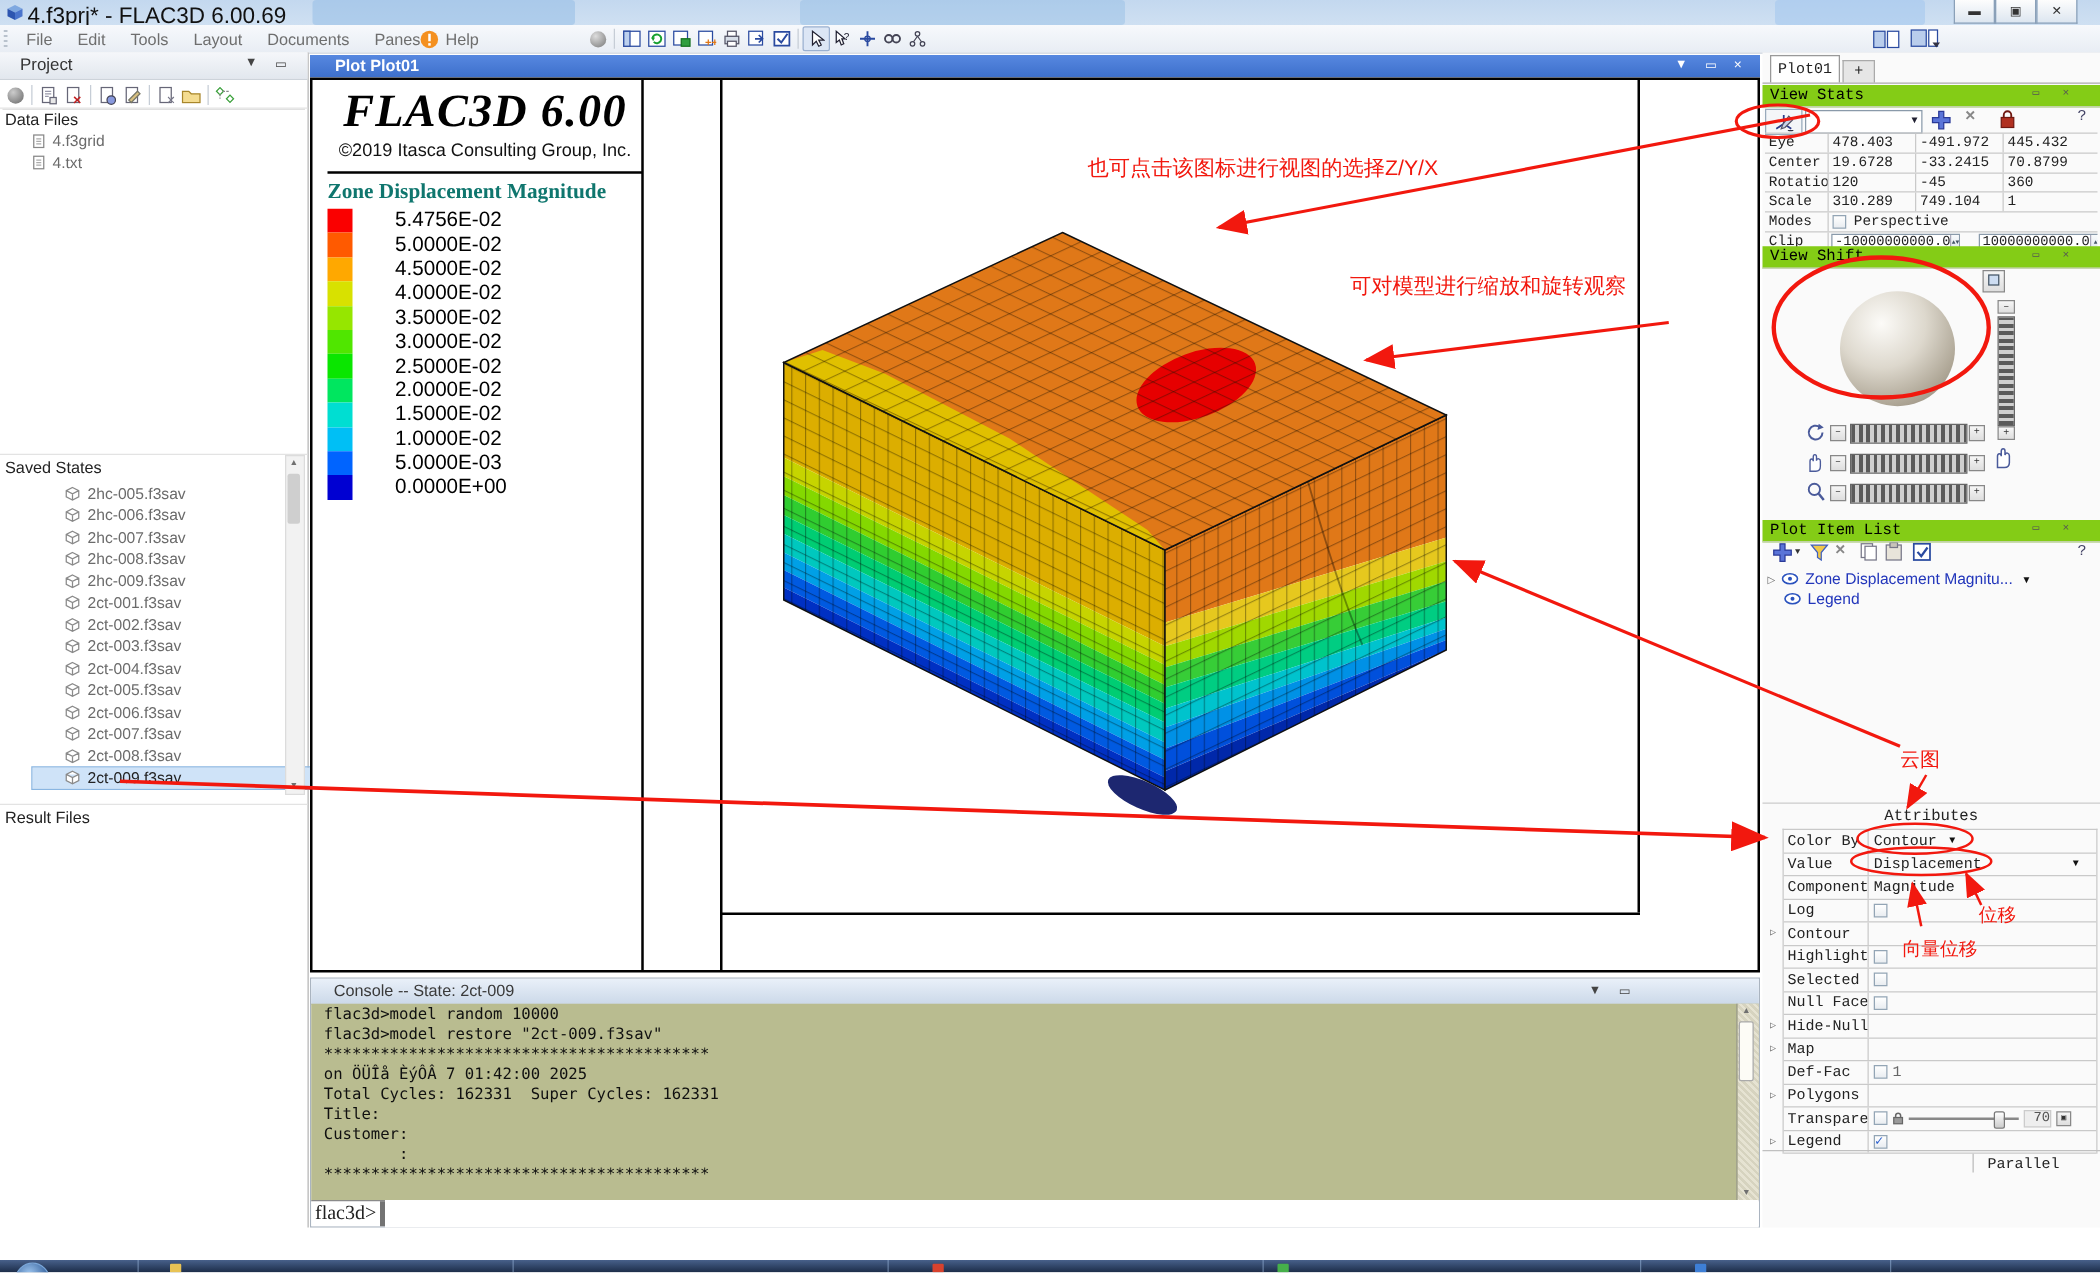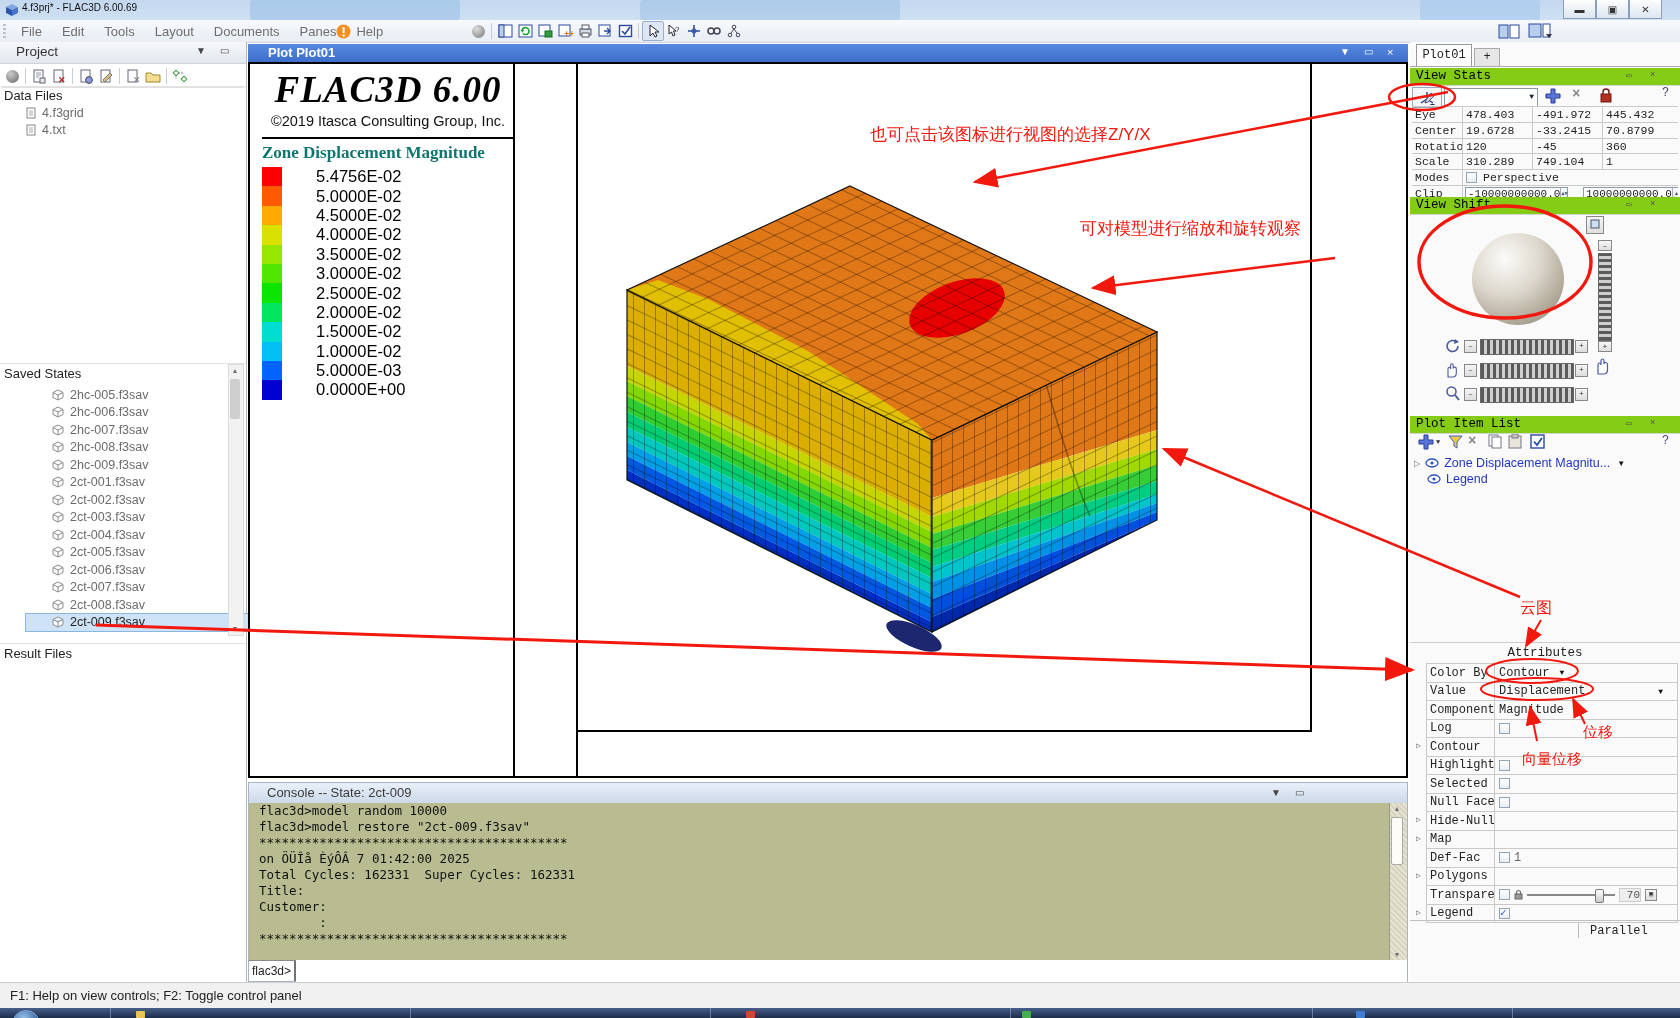--- a/index.html
+++ b/index.html
@@ -5,21 +5,21 @@
   html,body{margin:0;padding:0;}
   #app{position:relative;width:1680px;height:1018px;overflow:hidden;background:#fff;
        font-family:"Liberation Sans",sans-serif;font-size:13px;color:#222;}
   .abs{position:absolute;}
   .ni{pointer-events:none;}
 
   
   #titlebar{position:absolute;left:0;top:0;width:1680px;height:20px;
     background:linear-gradient(#c3d8ef,#cfe0f2);border-bottom:1px solid #9fb6cf;}
   #titlebar .blob{position:absolute;top:0;height:20px;border-radius:3px;}
-  #win-title{position:absolute;left:22px;top:2px;font-size:10px;color:#111;}
+  #win-title{position:absolute;left:22px;top:2px;font-size:18px;color:#111;}
   #winbtns{position:absolute;right:18px;top:0;display:flex;}
   .wb{width:31px;height:18px;border:1px solid #8aa0b8;border-top:none;background:linear-gradient(#fdfdfd,#dde6f0);
       display:flex;align-items:center;justify-content:center;font-size:10px;color:#333;}
 
   
   #menubar{position:absolute;left:0;top:20px;width:1680px;height:22px;
     background:linear-gradient(#f7f9fc,#e8edf4);border-bottom:1px solid #cdd4dd;}
   #menu-items{position:absolute;left:12px;top:0;display:flex;height:22px;align-items:center;gap:2px;}
   .mi{padding:2px 9px;color:#6e6e6e;font-size:13px;}
   .grip{position:absolute;left:3px;top:4px;width:3px;height:14px;
@@ -70,21 +70,21 @@
   #console{position:absolute;left:248px;top:782px;width:1160px;height:200px;border:1px solid #aab4c0;box-sizing:border-box;}
   #console-titlebar{position:absolute;left:0;top:0;width:100%;height:20px;
      background:linear-gradient(#e9f0f9,#ccd9e9);border-bottom:1px solid #b0bcca;}
   #console-title{position:absolute;left:18px;top:2px;font-size:13px;color:#3a3a3a;}
   .ct-ico{position:absolute;top:4px;color:#444;font-size:10px;}
   #console-body{position:absolute;left:0;top:20px;right:0;bottom:20px;background:#b9bc90;overflow:hidden;}
   .cline{white-space:pre;font-family:"DejaVu Sans Mono",monospace;font-size:12.5px;line-height:16px;color:#101010;padding-left:10px;}
   #console-scroll{position:absolute;right:0;top:20px;bottom:20px;width:17px;
      background:repeating-linear-gradient(45deg,#e6e3d2 0 2px,#d6d3bf 2px 4px);border-left:1px solid #9a9a8a;}
   #console-prompt{position:absolute;left:0;bottom:0;width:100%;height:20px;background:#fff;border-top:1px solid #8a8a8a;display:flex;align-items:center;}
-  #prompt-label{font-family:Liberation Sans, sans-serif;font-size:12px;padding:0 3px;border-right:2px solid #737373;height:100%;display:flex;align-items:center;}
+  #prompt-label{font-family:Liberation Serif, serif;font-size:16px;padding:0 3px;border-right:4px solid #737373;height:100%;display:flex;align-items:center;}
   #prompt-input{flex:1;border:none;outline:none;height:100%;font-family:"DejaVu Sans Mono",monospace;font-size:12px;}
 
   
   #right-panel{position:absolute;left:1410px;top:42px;width:270px;height:940px;background:#fafafa;font-family:"Liberation Mono","DejaVu Sans Mono",monospace;}
   .rtab{position:absolute;top:2px;height:22px;box-sizing:border-box;font-size:12px;text-align:center;}
   #rtabs-line{position:absolute;left:0;top:24px;width:270px;border-top:1px solid #aaa;}
   .sec-hdr{position:absolute;left:0;width:270px;height:17px;background:#84cc16;border-bottom:1px solid #d5d5d5;padding-left:20px;}
   .sec-title{position:absolute;left:6px;top:1px;font-size:12.5px;color:#000;}
   .sec-ico{position:absolute;top:2px;color:#555;font-size:9px;}
   .vs-row{position:relative;height:14.8px;border-bottom:1px solid #c9c9c9;display:flex;font-size:11.5px;}
@@ -882,23 +882,20 @@
           </span>
       </div>
     </div>
 
     <div class="abs" style="left:0;top:878px;width:270px;height:20px;border-top:1px solid #c0c0c0">
       <span class="abs" style="left:168px;top:2px;width:1px;height:15px;background:#bbb"></span>
       <span class="abs" style="left:180px;top:3px;font-size:12px">Parallel</span>
     </div>
   </div>
 
-  <div id="statusbar">
-    <span id="status-text">F1: Help on view controls; F2: Toggle control panel</span>
-  </div>
   <div id="taskbar">
     <div id="orb"></div>
     <div class="tb-sep" style="left:110px"></div>
       <div class="tb-sep" style="left:410px"></div>
     <div class="tb-sep" style="left:710px"></div>
       <div class="tb-sep" style="left:1010px"></div>
     <div class="tb-sep" style="left:1312px"></div>
       <div class="tb-sep" style="left:1512px"></div>
     <div class="tb-ic" style="left:136px;background:#e8c355"></div>
     <div class="tb-ic" style="left:746px;background:#d8422e"></div>

